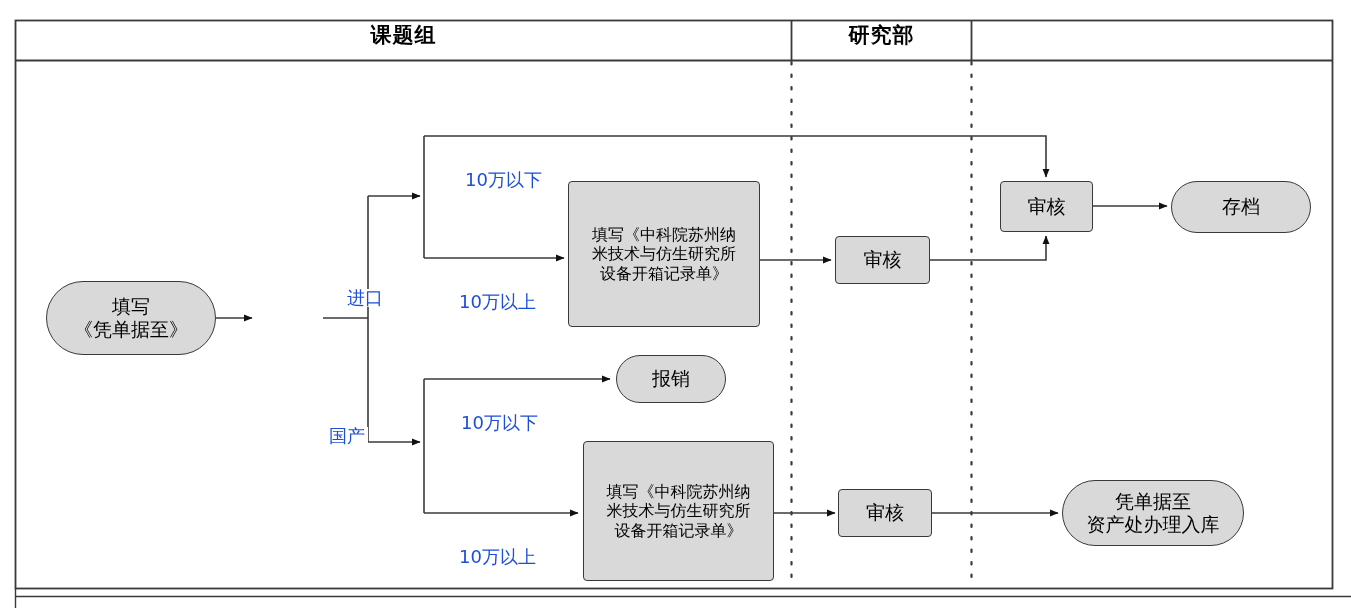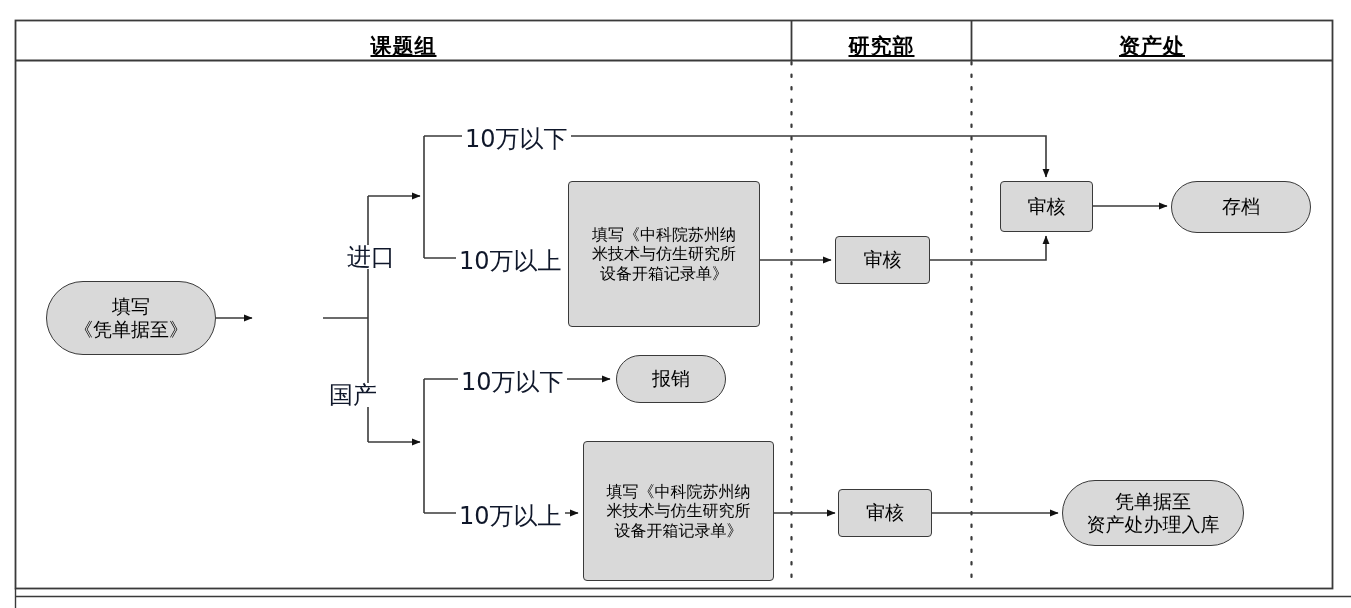--- a/index.html
+++ b/index.html
@@ -4,36 +4,36 @@
 <title>Flowchart</title>
 <style>
   html,body{margin:0;padding:0;background:#ffffff;}
   body{
     font-family:"DejaVu Sans","Liberation Sans",sans-serif;
     width:1351px;height:608px;overflow:hidden;position:relative;
   }
   #stage{position:relative;width:1351px;height:608px;background:#fff;}
   #svg-layer{position:absolute;left:0;top:0;width:1351px;height:608px;}
   .lane-title{
-    position:absolute;display:flex;align-items:flex-end;justify-content:center;
-    font-weight:bold;font-size:21px;color:#000;letter-spacing:1px;text-decoration:underline;
+    position:absolute;display:flex;align-items:flex-start;justify-content:center;
+    font-weight:bold;font-size:21px;color:#000;letter-spacing:1px;
   }
   .node{
     position:absolute;display:flex;align-items:center;justify-content:center;
     text-align:center;box-sizing:border-box;color:#000;
     background:#d9d9d9;border:1.6px solid #3a3a3a;
   }
   .node.process{border-radius:4px;}
   .node.terminator{border-radius:999px;}
   .node-label{display:block;line-height:1.22;white-space:pre-line;}
   .n-small{font-size:19px;}
   .n-doc{font-size:16px;}
   .edge-label{
-    position:absolute;font-size:24px;color:#0f172a;background:#ffffff;
-    padding:0 3px;white-space:nowrap;line-height:1;
+    position:absolute;font-size:18px;color:#1d4ed8;background:#ffffff;
+    padding:0 3px;white-space:nowrap;line-height:1;margin-top:44px;
   }
 </style>
 </head>
 <body>
 
 <div id="stage">
 
   <svg id="svg-layer" viewBox="0 0 1351 608">
     <defs>
       <marker id="arrow" markerWidth="10" markerHeight="10" refX="8.4" refY="3.6" orient="auto" markerUnits="userSpaceOnUse">
@@ -91,23 +91,20 @@
       <line x1="932" y1="513" x2="1058" y2="513" marker-end="url(#arrow)"></line>
     </g>
   </svg>
 
   <div class="lane-title" style="left:16px;top:21px;width:775px;height:39px;">
     <span>课题组</span>
   </div>
   <div class="lane-title" style="left:792px;top:21px;width:179px;height:39px;">
     <span>研究部</span>
   </div>
-  <div class="lane-title" style="left:972px;top:21px;width:360px;height:39px;">
-    <span>资产处</span>
-  </div>
 
   <div class="node terminator" style="left:46px;top:281px;width:170px;height:74px;">
     <span class="node-label n-small">填写
 《凭单据至》</span>
   </div>
 
 
   <div class="node process" style="left:568px;top:181px;width:192px;height:146px;">
     <span class="node-label n-doc">填写《中科院苏州纳
 米技术与仿生研究所

